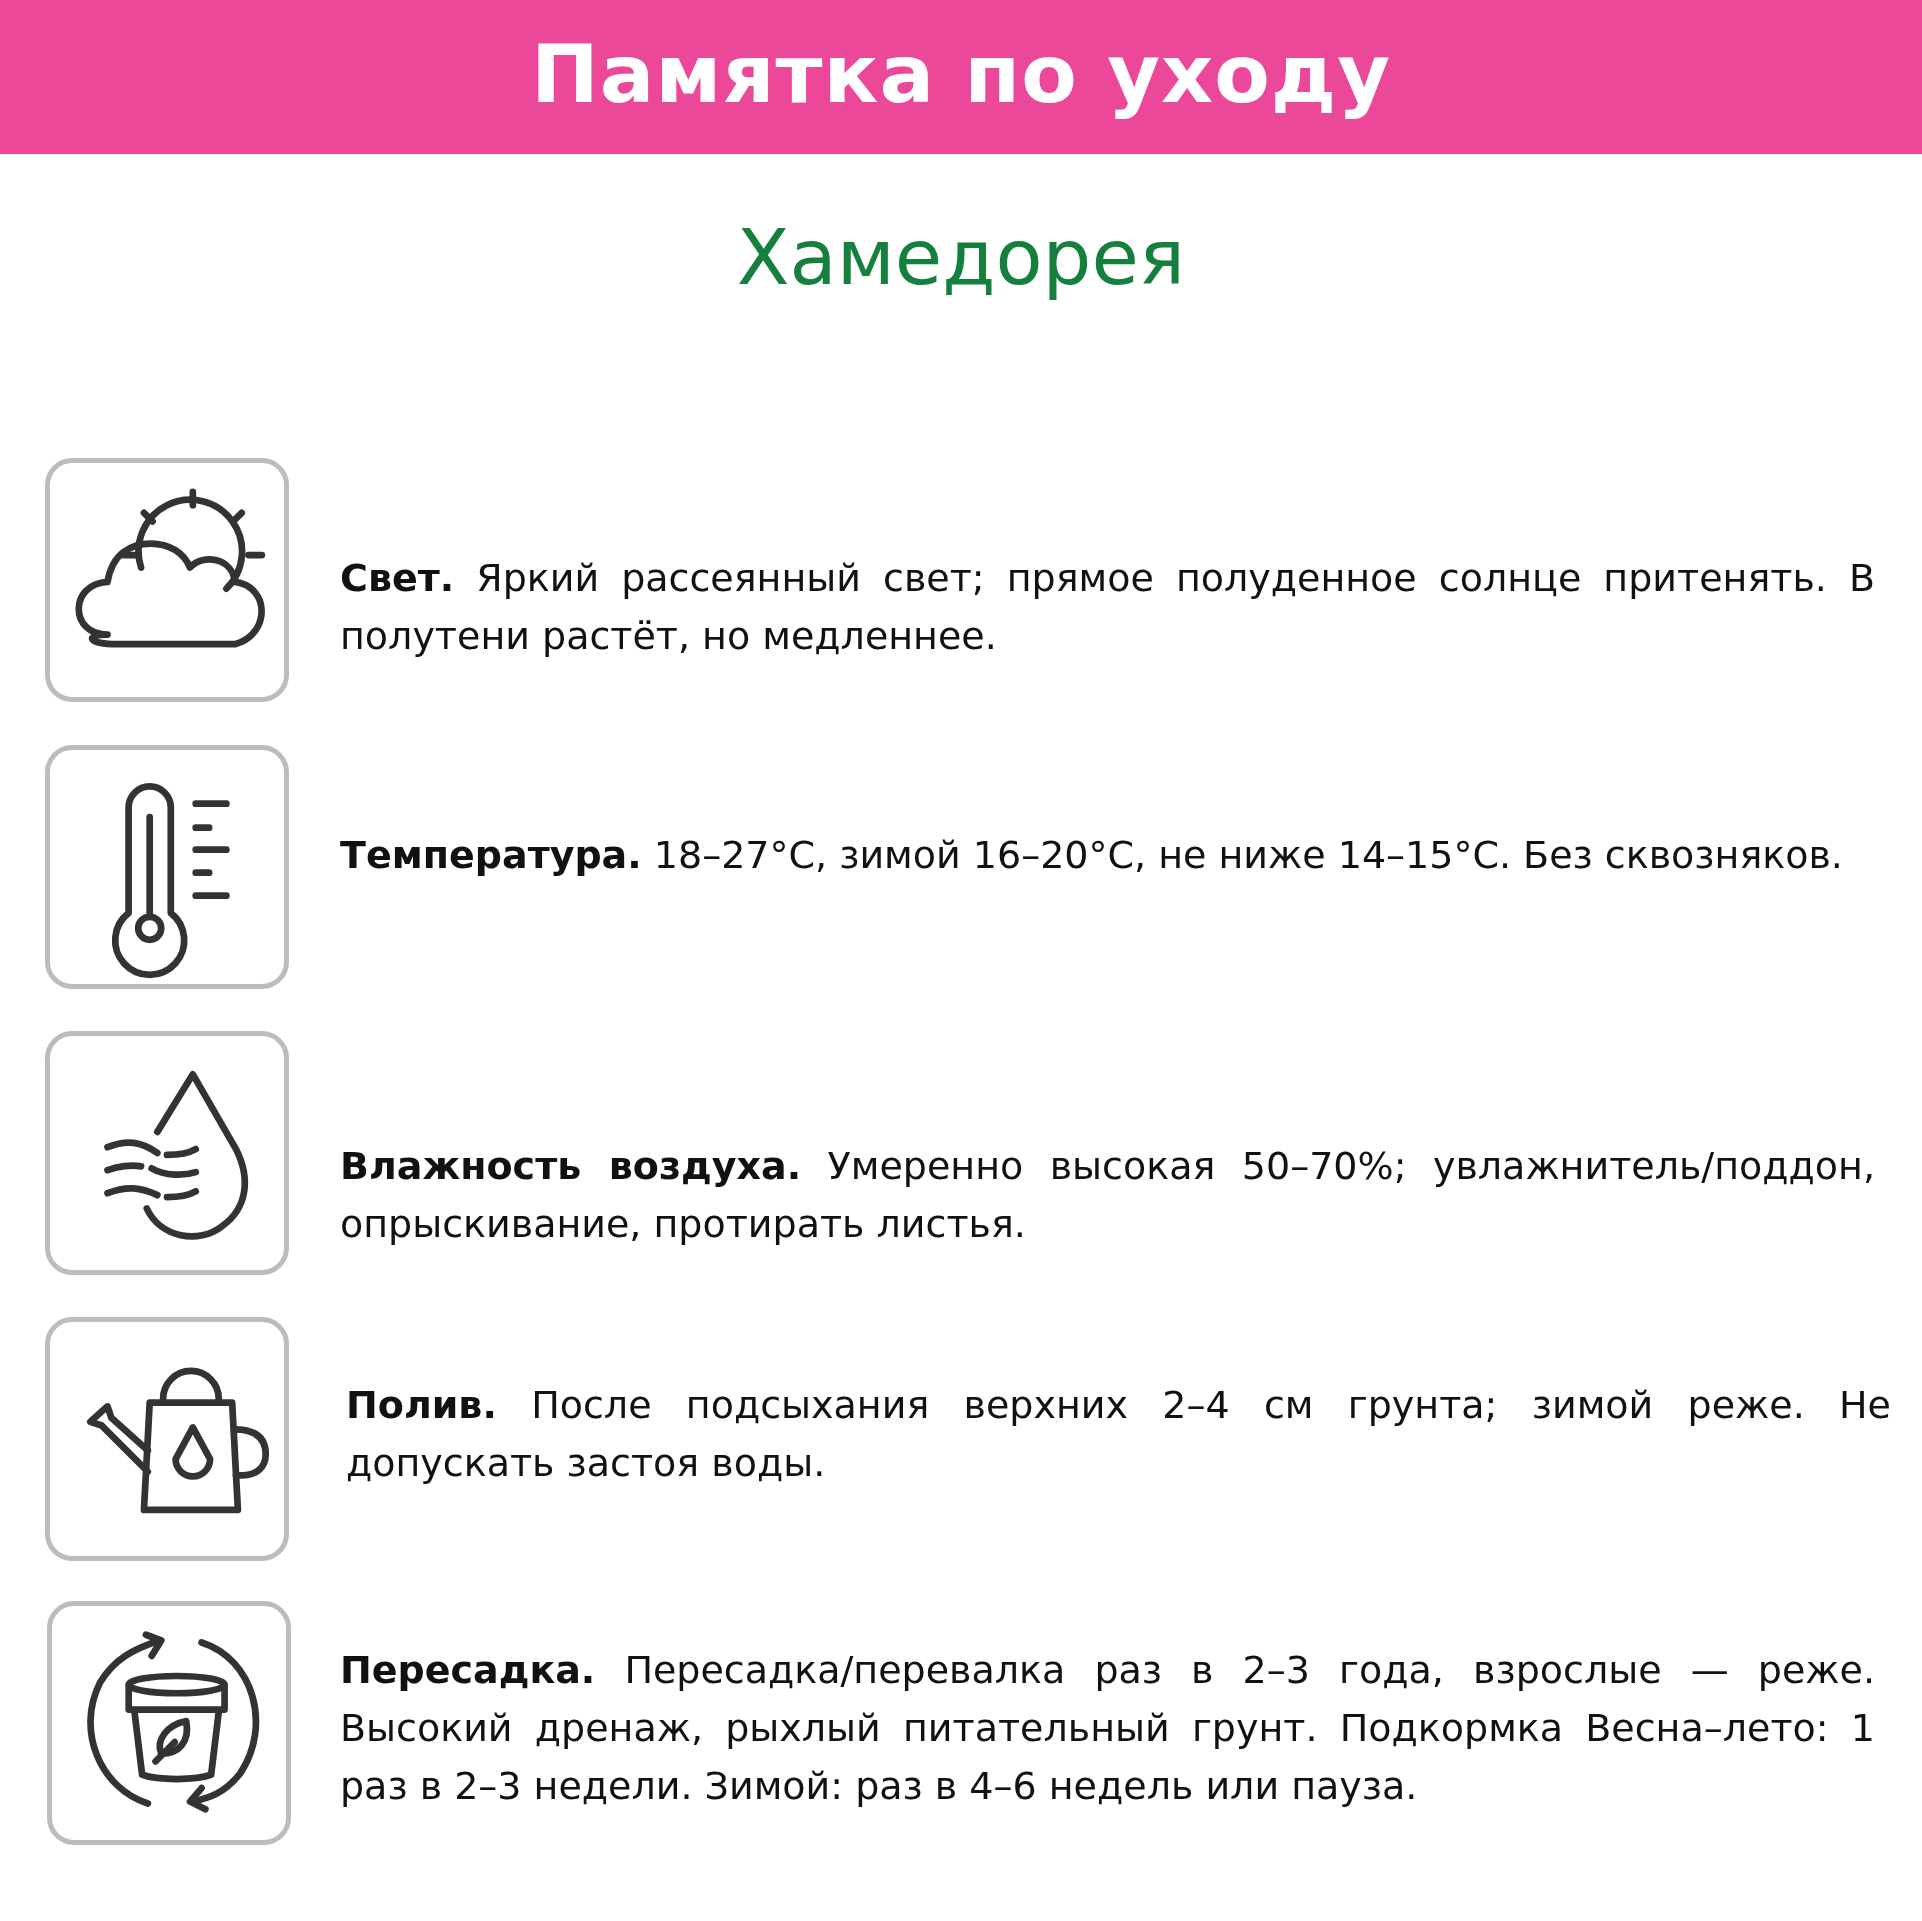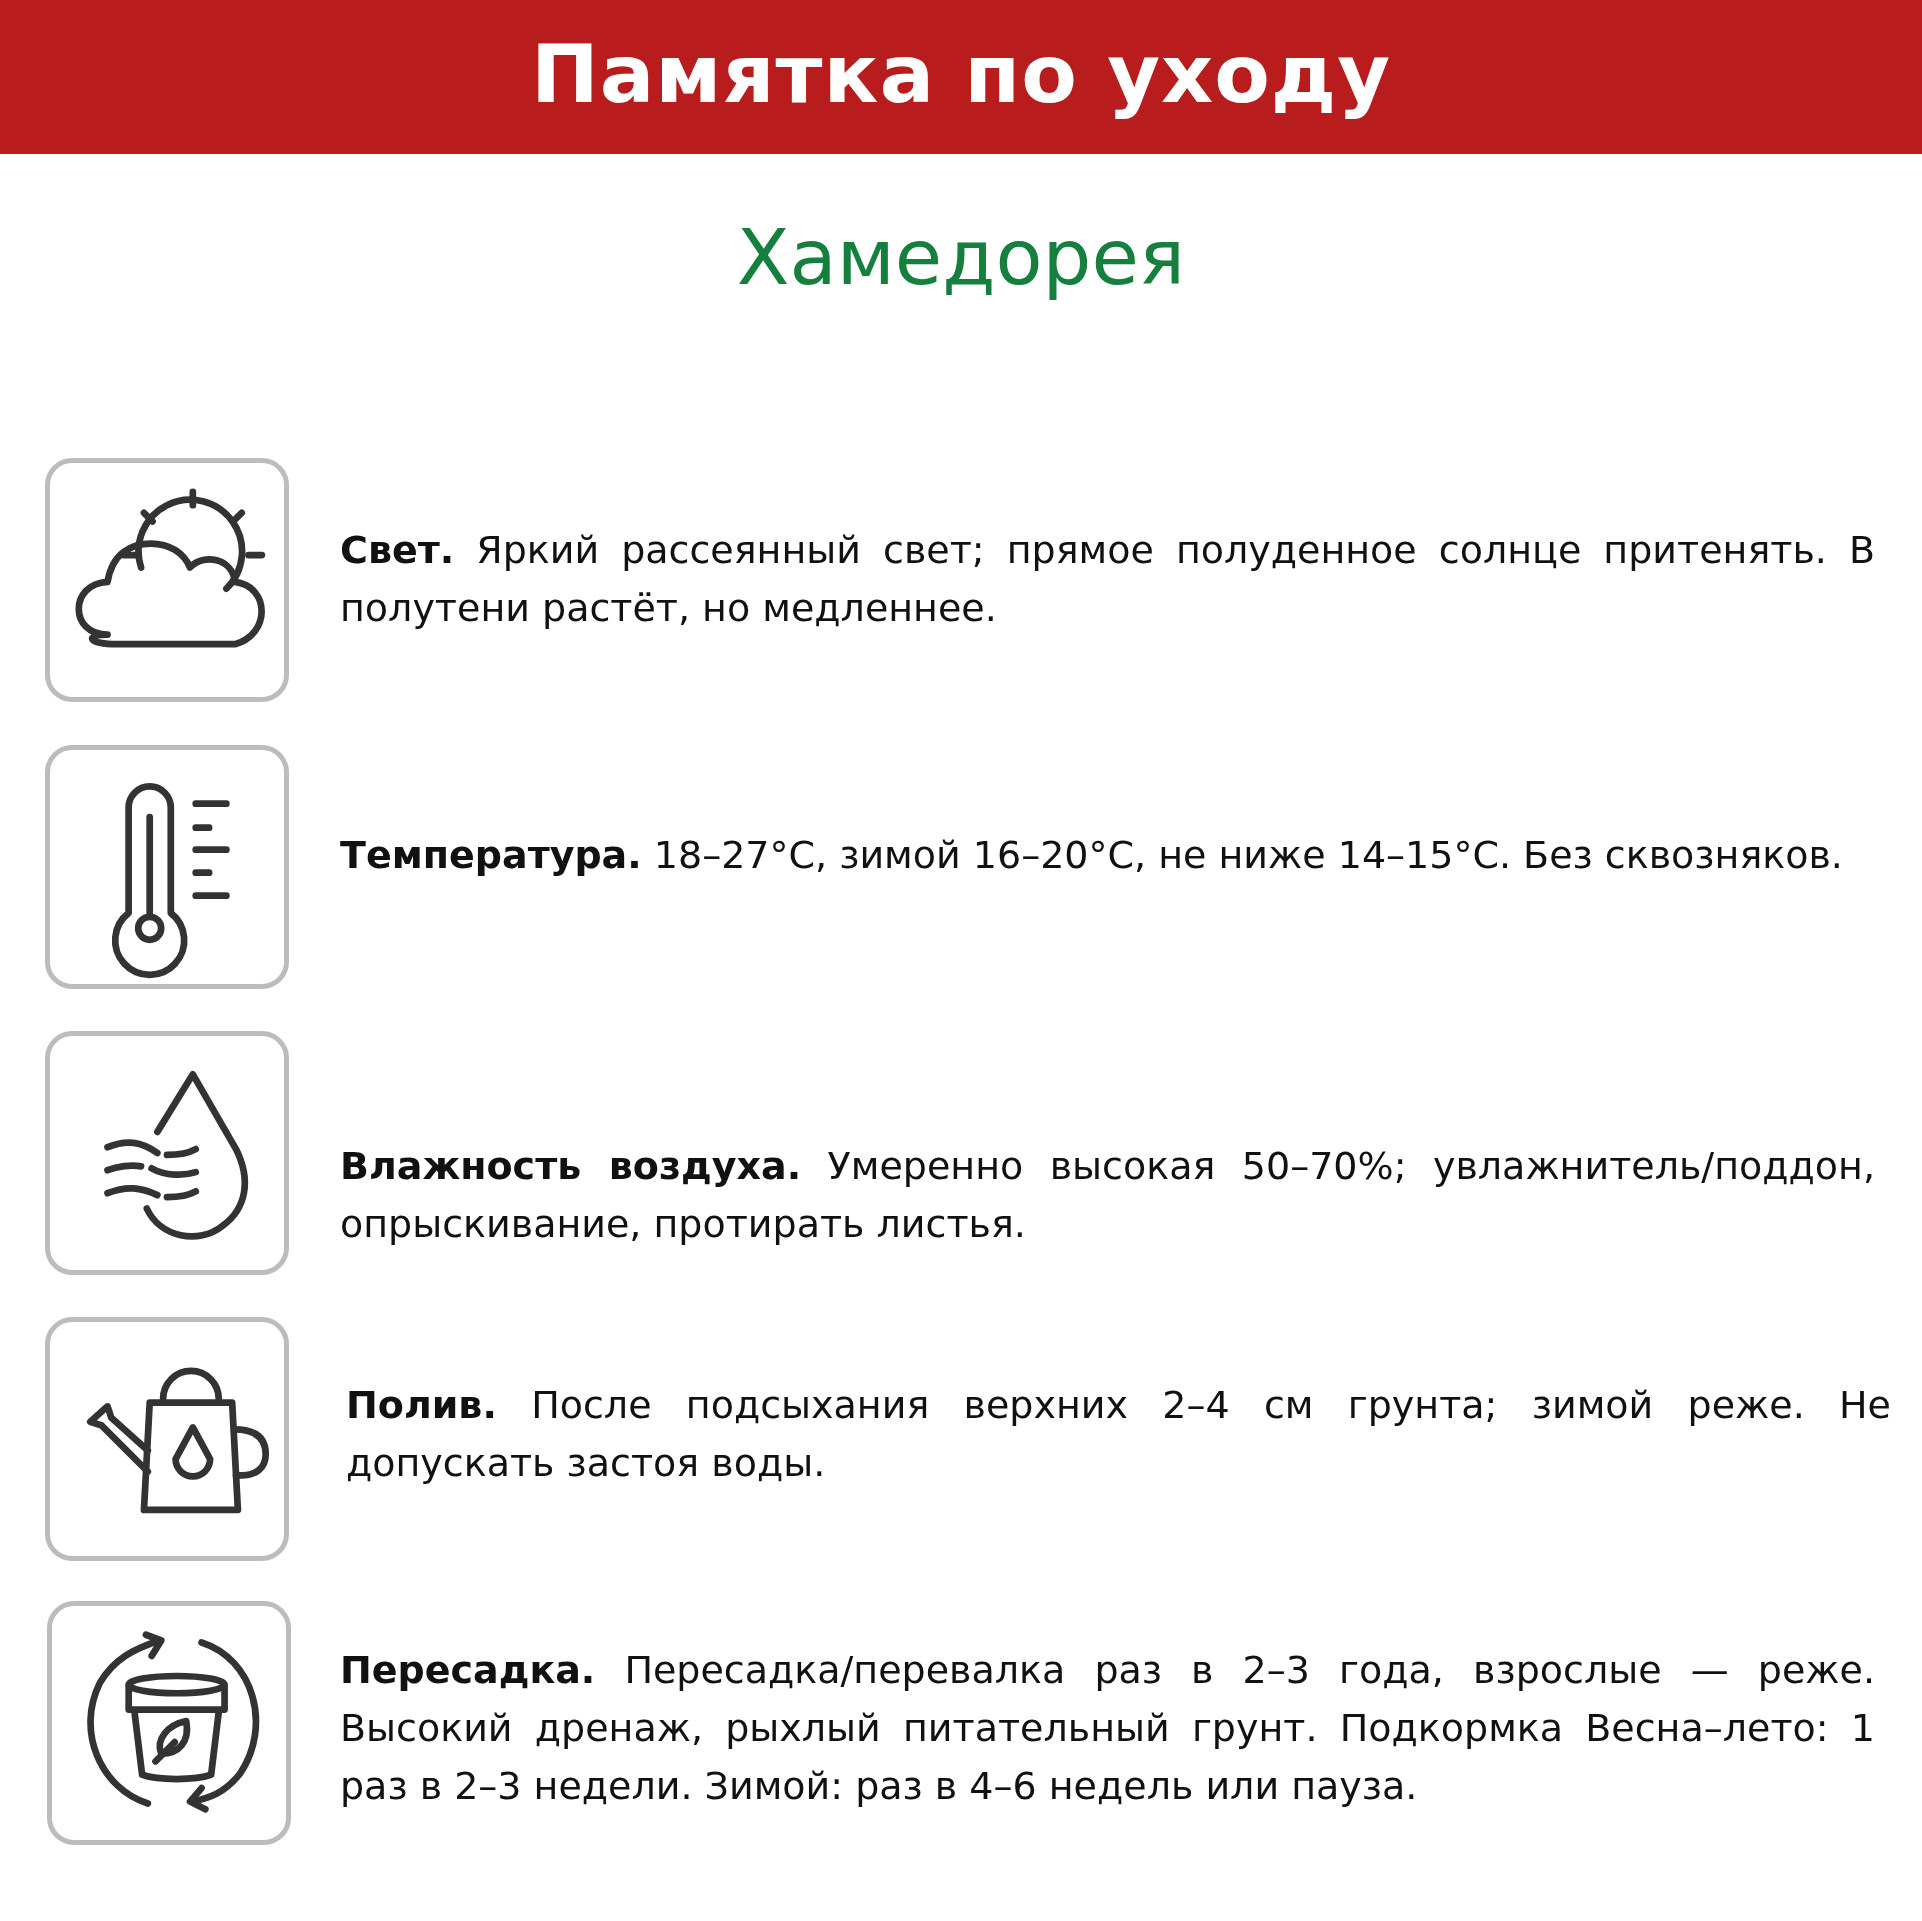--- a/index.html
+++ b/index.html
@@ -2,21 +2,21 @@
 <html><head>
 <meta charset="utf-8">
 <style>
   html, body { margin:0; padding:0; }
   body {
     width:1922px; height:1921px; background:#ffffff; position:relative; overflow:hidden;
     font-family:"Liberation Sans", "DejaVu Sans", sans-serif; color:#111111;
   }
   .header {
     position:absolute; left:0; top:0; width:1922px; height:154px;
-    background:#b91c1c; display:flex; align-items:center; justify-content:center;
+    background:#ec4899; display:flex; align-items:center; justify-content:center;
   }
   .header-title {
     color:#ffffff; font-weight:700; font-size:81px; letter-spacing:1px;
     font-family:"DejaVu Sans", sans-serif; margin-top:-5.8px;
   }
   .plant-name {
     position:absolute; left:0; top:213px; width:1922px; text-align:center;
     font-size:77px; color:#15803d; font-family:"DejaVu Sans", sans-serif; font-weight:400;
   }
   .card {
@@ -44,21 +44,21 @@
   <svg viewBox="0 0 242 242" fill="none" stroke="#333" stroke-width="7" stroke-linecap="round" stroke-linejoin="round">
     <line x1="149" y1="30" x2="149" y2="44"></line>
     <line x1="98" y1="52" x2="107" y2="61"></line>
     <line x1="200" y1="52" x2="191" y2="61"></line>
     <line x1="77" y1="96" x2="91" y2="96"></line>
     <line x1="207" y1="96" x2="221" y2="96"></line>
     <path d="M95 109 A54 54 0 1 1 184 131"></path>
     <path d="M60 185 C20 185 20 132 60 130 C65 100 85 90 105 90 C125 90 140 100 146 115 C160 100 190 105 193 130 C230 135 230 185 193 195 L70 195 C40 195 35 185 60 185 Z" transform="translate(0,-6)"></path>
   </svg>
 </div>
-<div class="text" style="top:521px;">
+<div class="text" style="top:549px;">
   <b>Свет.</b>
   <span>Яркий рассеянный свет; прямое полуденное солнце притенять. В полутени растёт, но медленнее.</span>
 </div>
 
 <div class="card" style="top:745px;">
   <svg viewBox="0 0 242 242" fill="none" stroke="#333" stroke-width="7" stroke-linecap="round" stroke-linejoin="round">
     <path d="M82 170 L82 60 A22 22 0 0 1 126 60 L126 170 A36 36 0 1 1 82 170 Z" transform="translate(0,0)"></path>
     <line x1="104" y1="70" x2="104" y2="170"></line>
     <circle cx="104" cy="186" r="12"></circle>
     <line x1="152" y1="56" x2="184" y2="56"></line>

